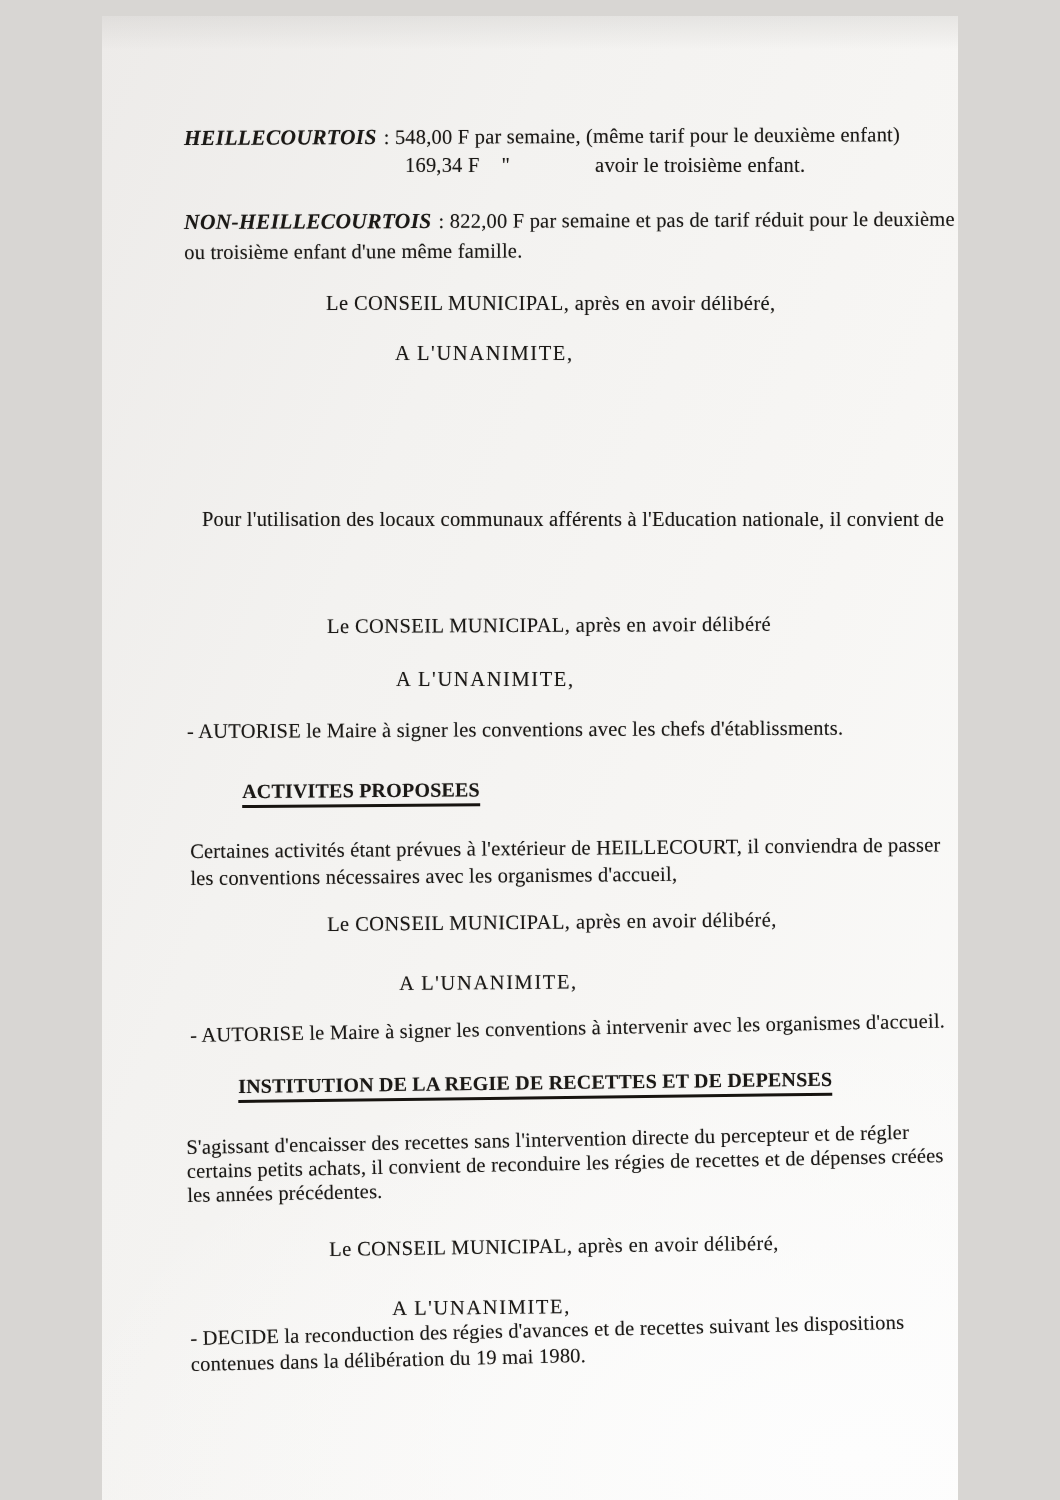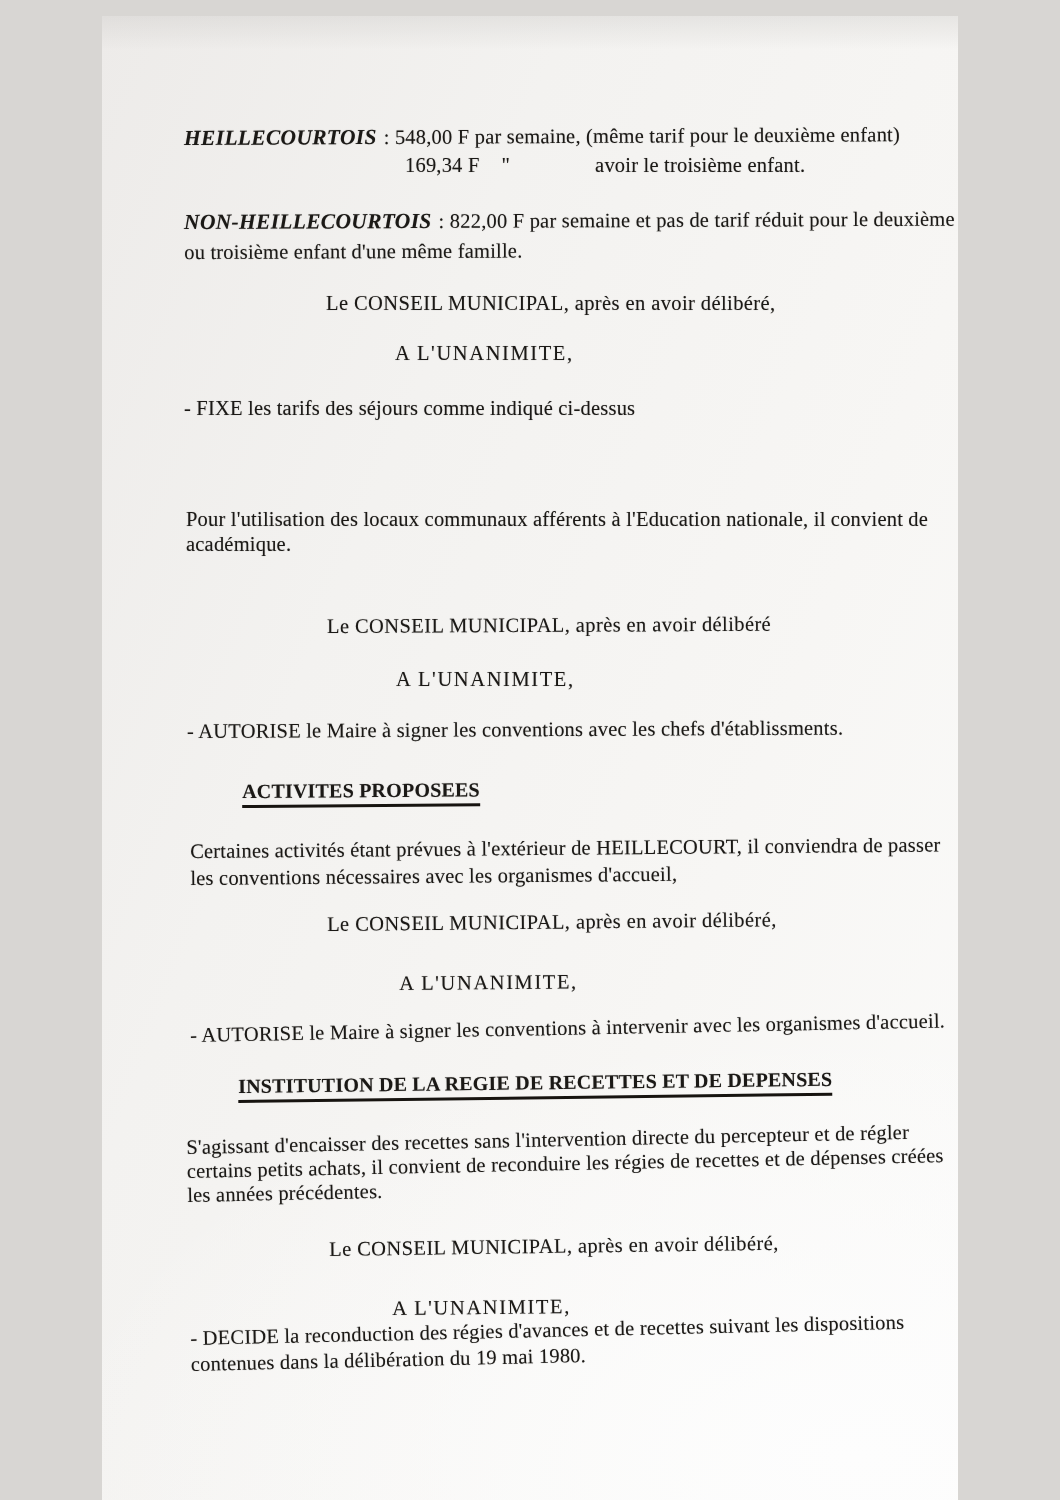--- a/index.html
+++ b/index.html
@@ -59,25 +59,23 @@
 
   <div class="blk" style="left:82px;top:191px;line-height:30px;transform:rotate(-0.25deg);transform-origin:0 0;">
     <div>
       <span class="lbl">NON-HEILLECOURTOIS</span><span class="rest">: 822,00 F par semaine et pas de tarif réduit pour le deuxième</span>
     </div>
     <div>ou troisième enfant d'une même famille.</div>
   </div>
 
   <div class="ln caps-line" style="left:224px;top:276px;">Le CONSEIL MUNICIPAL, après en avoir délibéré,</div>
   <div class="ln vote" style="left:293px;top:326px;">A L'UNANIMITE,</div>
-  <div class="ln" style="left:82px;top:381px;">- FIXE les tarifs des séjours comme indiqué ci-dessus</div>
 
-  <div class="blk" style="left:84px;top:491px;line-height:25px;">
+  <div class="blk" style="left:100px;top:491px;line-height:25px;">
     <div>Pour l'utilisation des locaux communaux afférents à l'Education nationale, il convient de</div>
-    <div>académique.</div>
   </div>
   <div class="ln caps-line" style="left:225px;top:599px;transform:rotate(-0.3deg);transform-origin:0 0;">Le CONSEIL MUNICIPAL, après en avoir délibéré</div>
   <div class="ln vote" style="left:294px;top:652px;">A L'UNANIMITE,</div>
   <div class="ln" style="left:85px;top:704px;transform:rotate(-0.3deg);transform-origin:0 0;">- AUTORISE le Maire à signer les conventions avec les chefs d'établissments.</div>
 
   <div class="ln head" style="left:140px;top:764px;transform:rotate(-0.4deg);transform-origin:0 0;">ACTIVITES PROPOSEES</div>
   <div class="blk" style="left:88px;top:822px;line-height:27px;transform:rotate(-0.5deg);transform-origin:0 0;">
     <div>Certaines activités étant prévues à l'extérieur de HEILLECOURT, il conviendra de passer</div>
     <div>les conventions nécessaires avec les organismes d'accueil,</div>
   </div>

